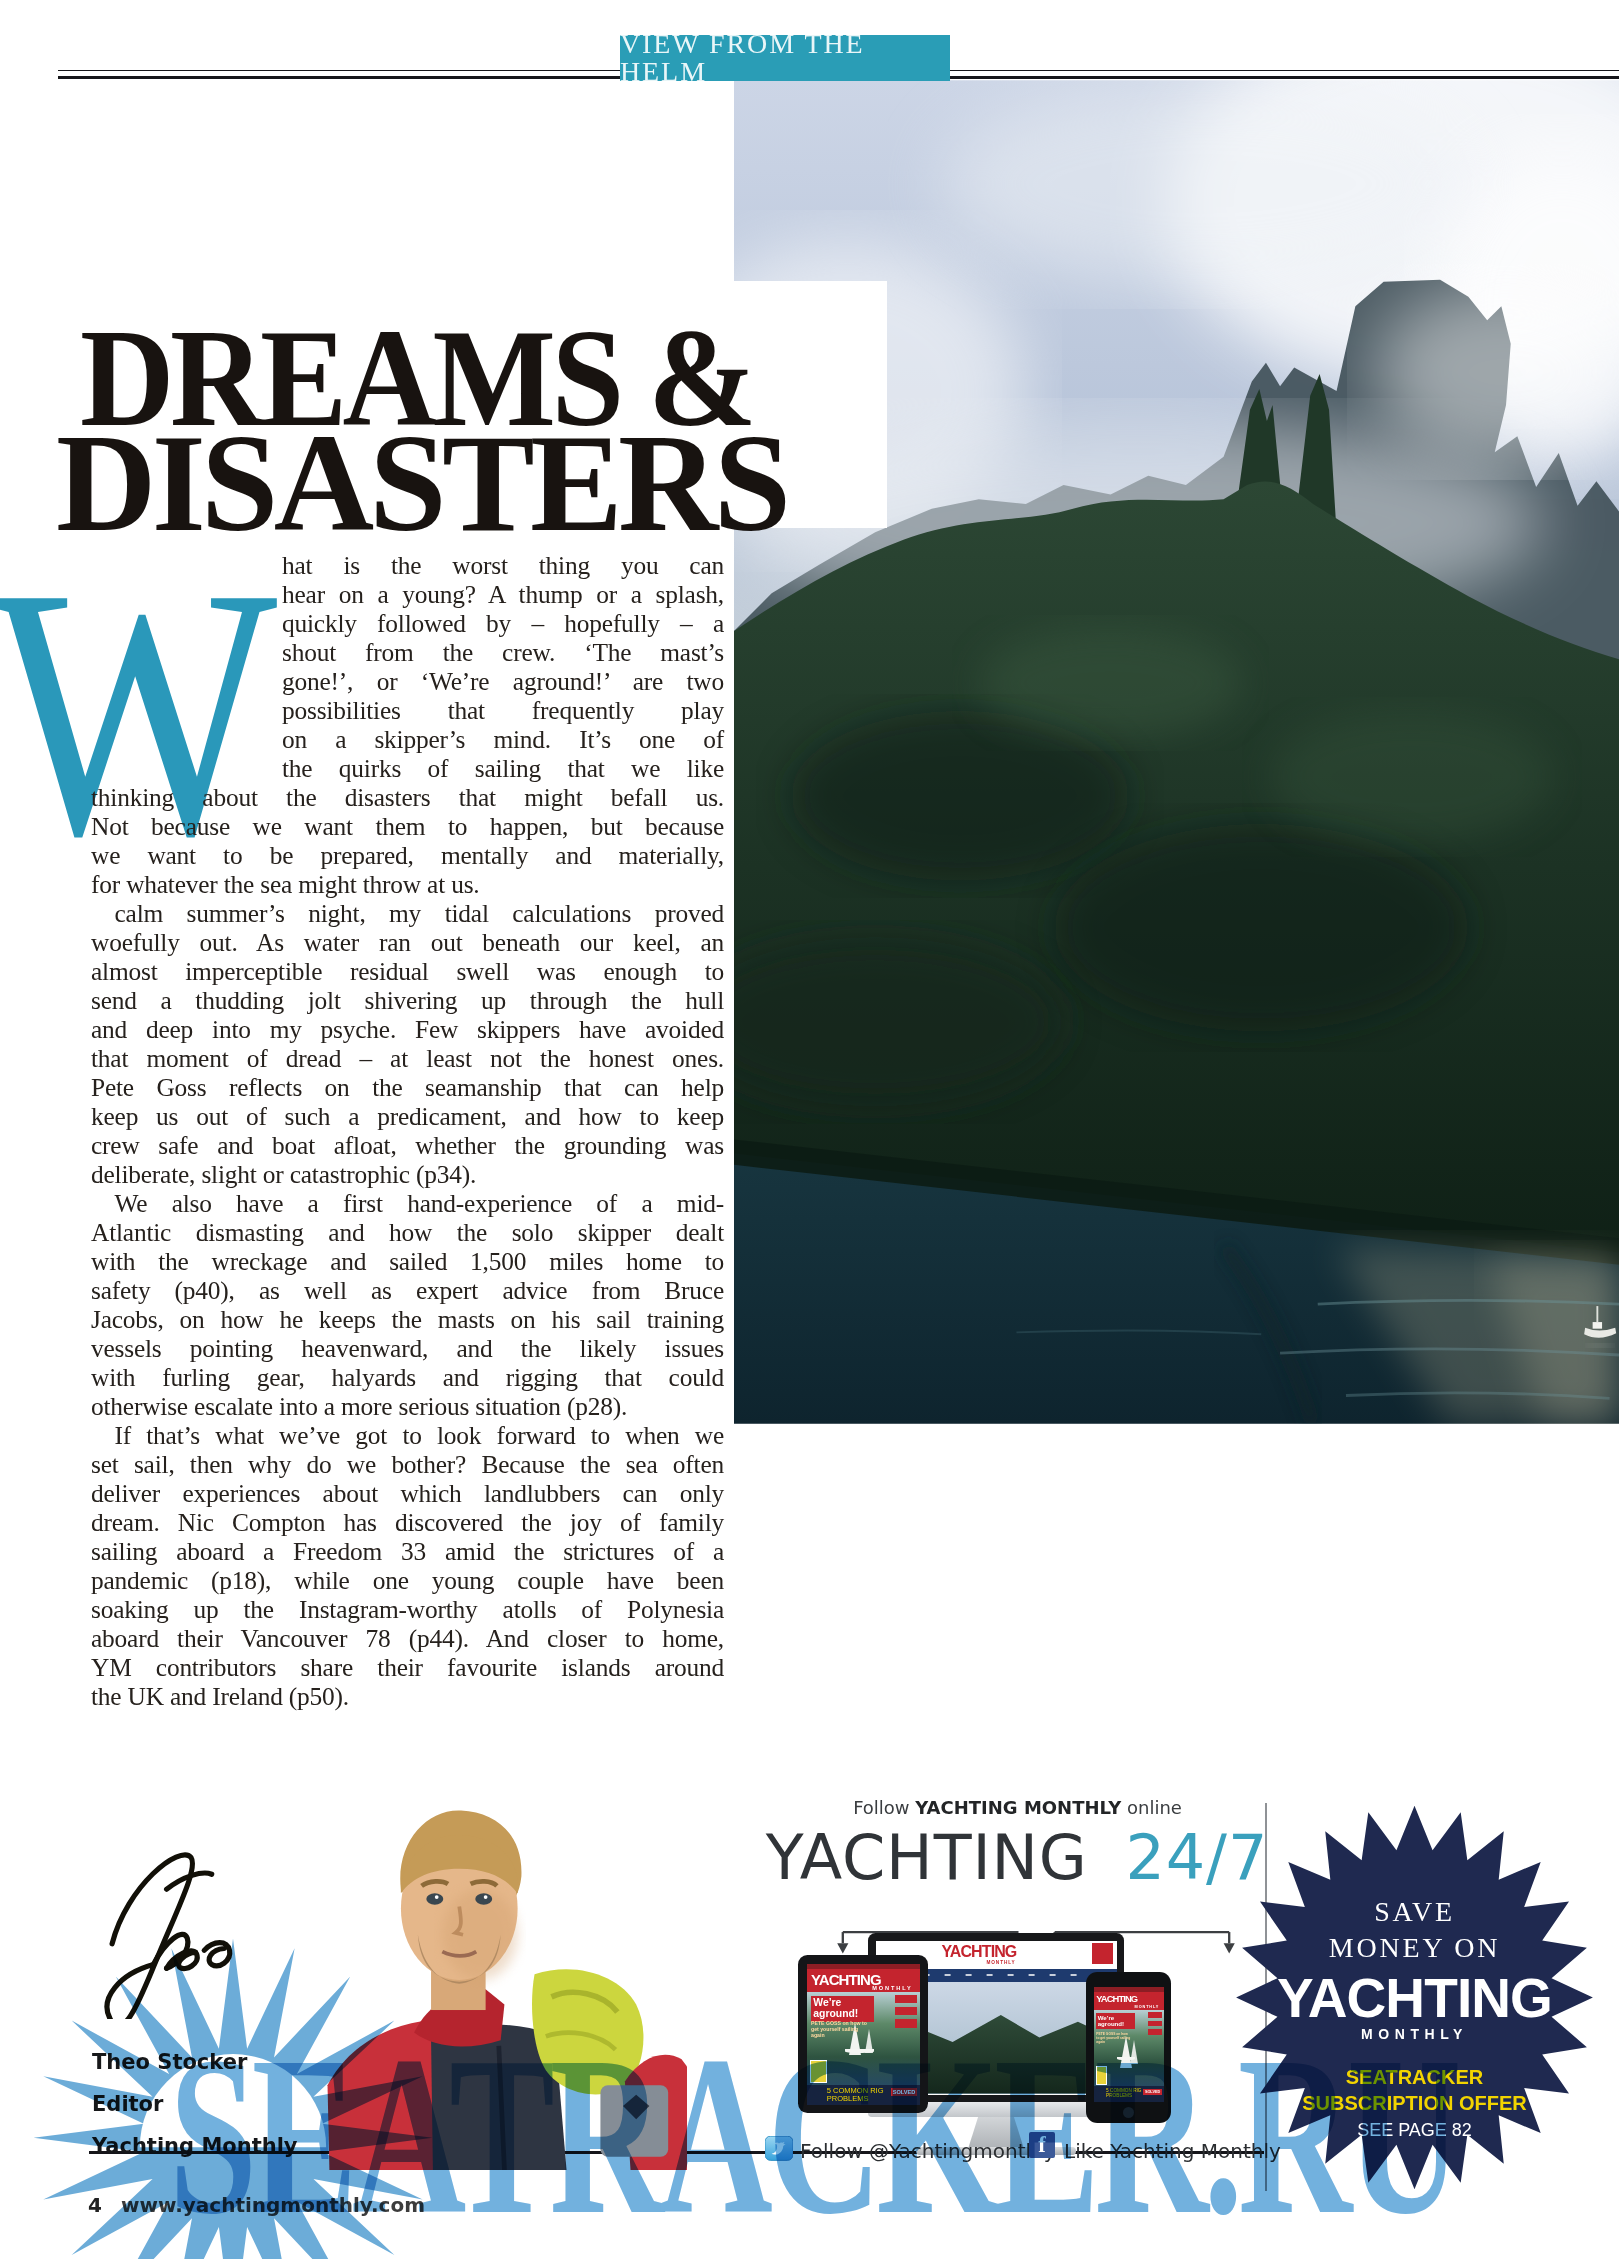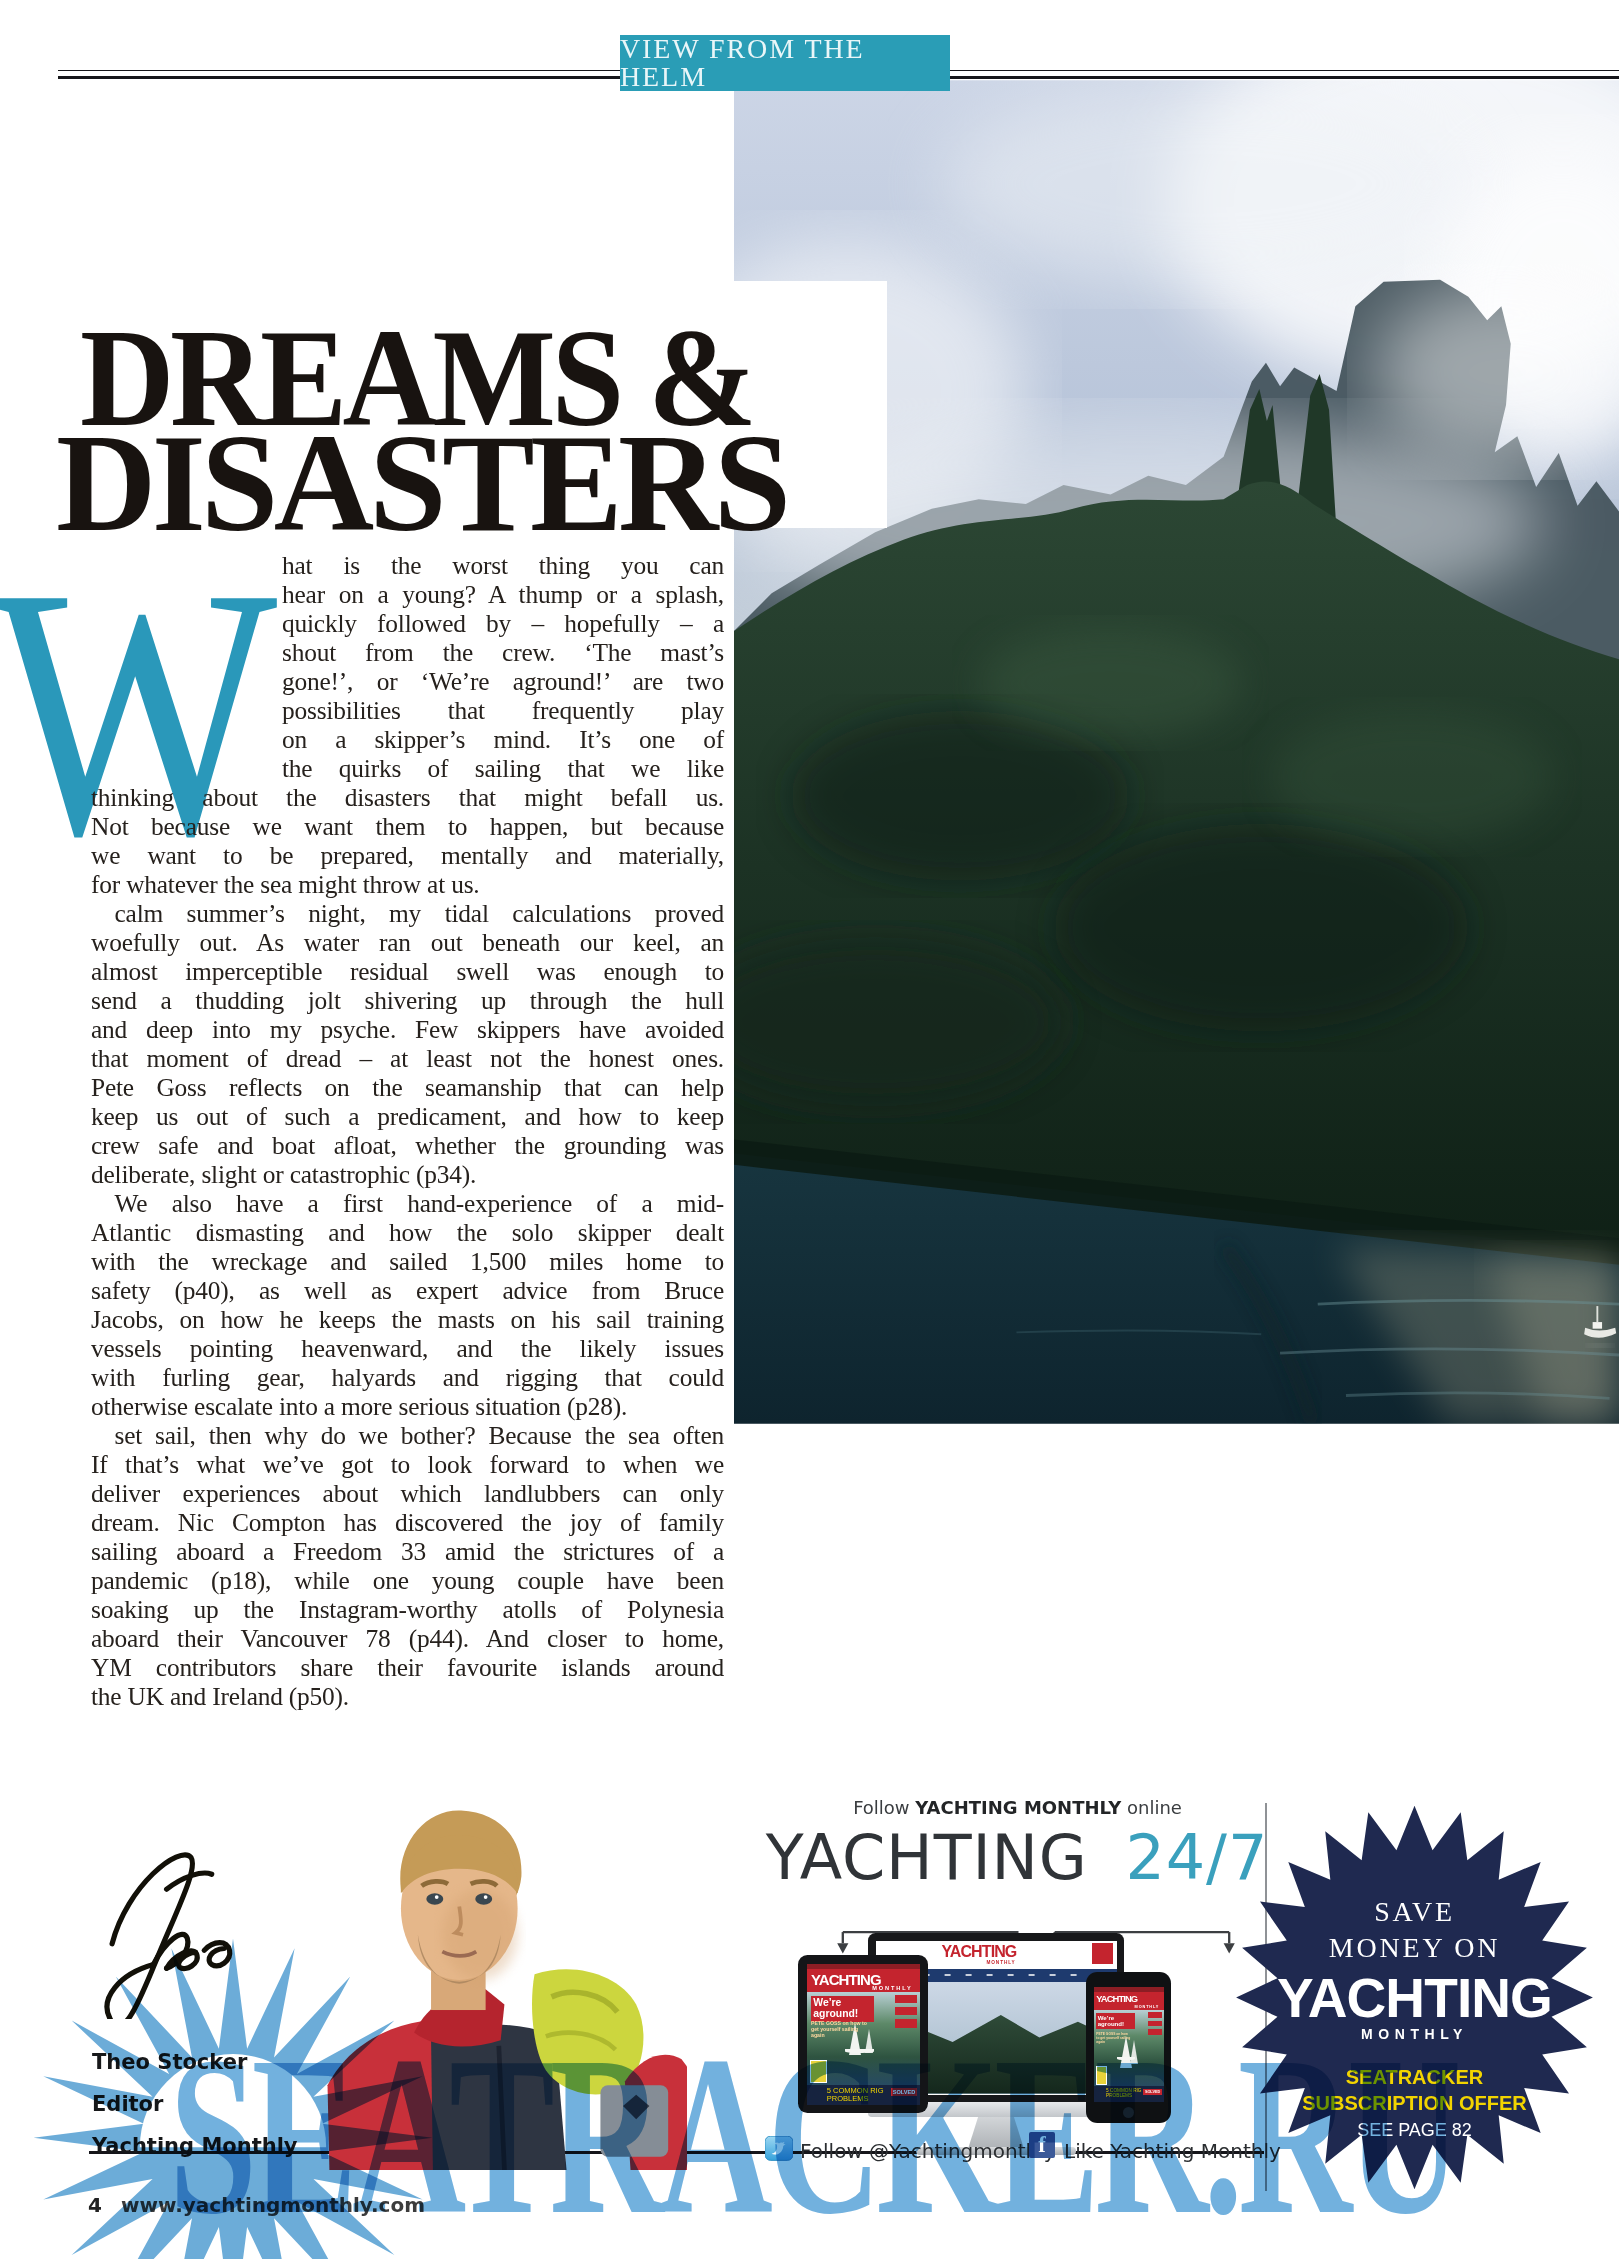--- a/index.html
+++ b/index.html
@@ -3,21 +3,21 @@
 <meta charset="utf-8">
 <style>
   html,body{margin:0;padding:0;background:#888;}
   .page{position:relative;width:1620px;height:2260px;background:#fff;overflow:hidden;
         font-family:"Liberation Serif",serif;color:#26211d;}
 
   
   .toprule{position:absolute;left:58px;top:70px;width:1561px;height:9.4px;z-index:4;
            border-top:1.9px solid #16161a;border-bottom:3.8px solid #16161a;border-bottom-width:3.8px;
            box-sizing:border-box;background:transparent;}
-  .banner{position:absolute;left:620px;top:35px;width:330px;height:56px;background:#2a9db6;z-index:5;
+  .banner{position:absolute;left:620px;top:35px;width:330px;height:46px;background:#2a9db6;z-index:5;
           display:flex;align-items:center;justify-content:center;}
   .banner span{font:28px/1 "Liberation Serif",serif;letter-spacing:1.9px;color:#e9f6f8;}
 
   
   .photo{position:absolute;left:734px;top:80px;width:885px;height:1344px;z-index:1;overflow:hidden;}
 
   
   .headline-box{position:absolute;left:0;top:281px;width:887px;height:247px;background:#fff;z-index:3;}
   .hl{position:absolute;font:bold 139px/1 "Liberation Serif",serif;color:#181310;white-space:nowrap;
       transform-origin:left top;}
@@ -256,22 +256,22 @@
         <div class="bl">We also have a first hand-experience of a mid-</div>
         <div class="bl">Atlantic dismasting and how the solo skipper dealt</div>
         <div class="bl">with the wreckage and sailed 1,500 miles home to</div>
         <div class="bl">safety (p40), as well as expert advice from Bruce</div>
         <div class="bl">Jacobs, on how he keeps the masts on his sail training</div>
         <div class="bl">vessels pointing heavenward, and the likely issues</div>
         <div class="bl">with furling gear, halyards and rigging that could</div>
         <div class="bl last">otherwise escalate into a more serious situation (p28).</div>
       </div>
     <div class="p-ind">
+        <div class="bl">If that’s what we’ve got to look forward to when we</div>
         <div class="bl">set sail, then why do we bother? Because the sea often</div>
-        <div class="bl">If that’s what we’ve got to look forward to when we</div>
         <div class="bl">deliver experiences about which landlubbers can only</div>
         <div class="bl">dream. Nic Compton has discovered the joy of family</div>
         <div class="bl">sailing aboard a Freedom 33 amid the strictures of a</div>
         <div class="bl">pandemic (p18), while one young couple have been</div>
         <div class="bl">soaking up the Instagram-worthy atolls of Polynesia</div>
         <div class="bl">aboard their Vancouver 78 (p44). And closer to home,</div>
         <div class="bl">YM contributors share their favourite islands around</div>
         <div class="bl last">the UK and Ireland (p50).</div>
       </div>
   </div>

